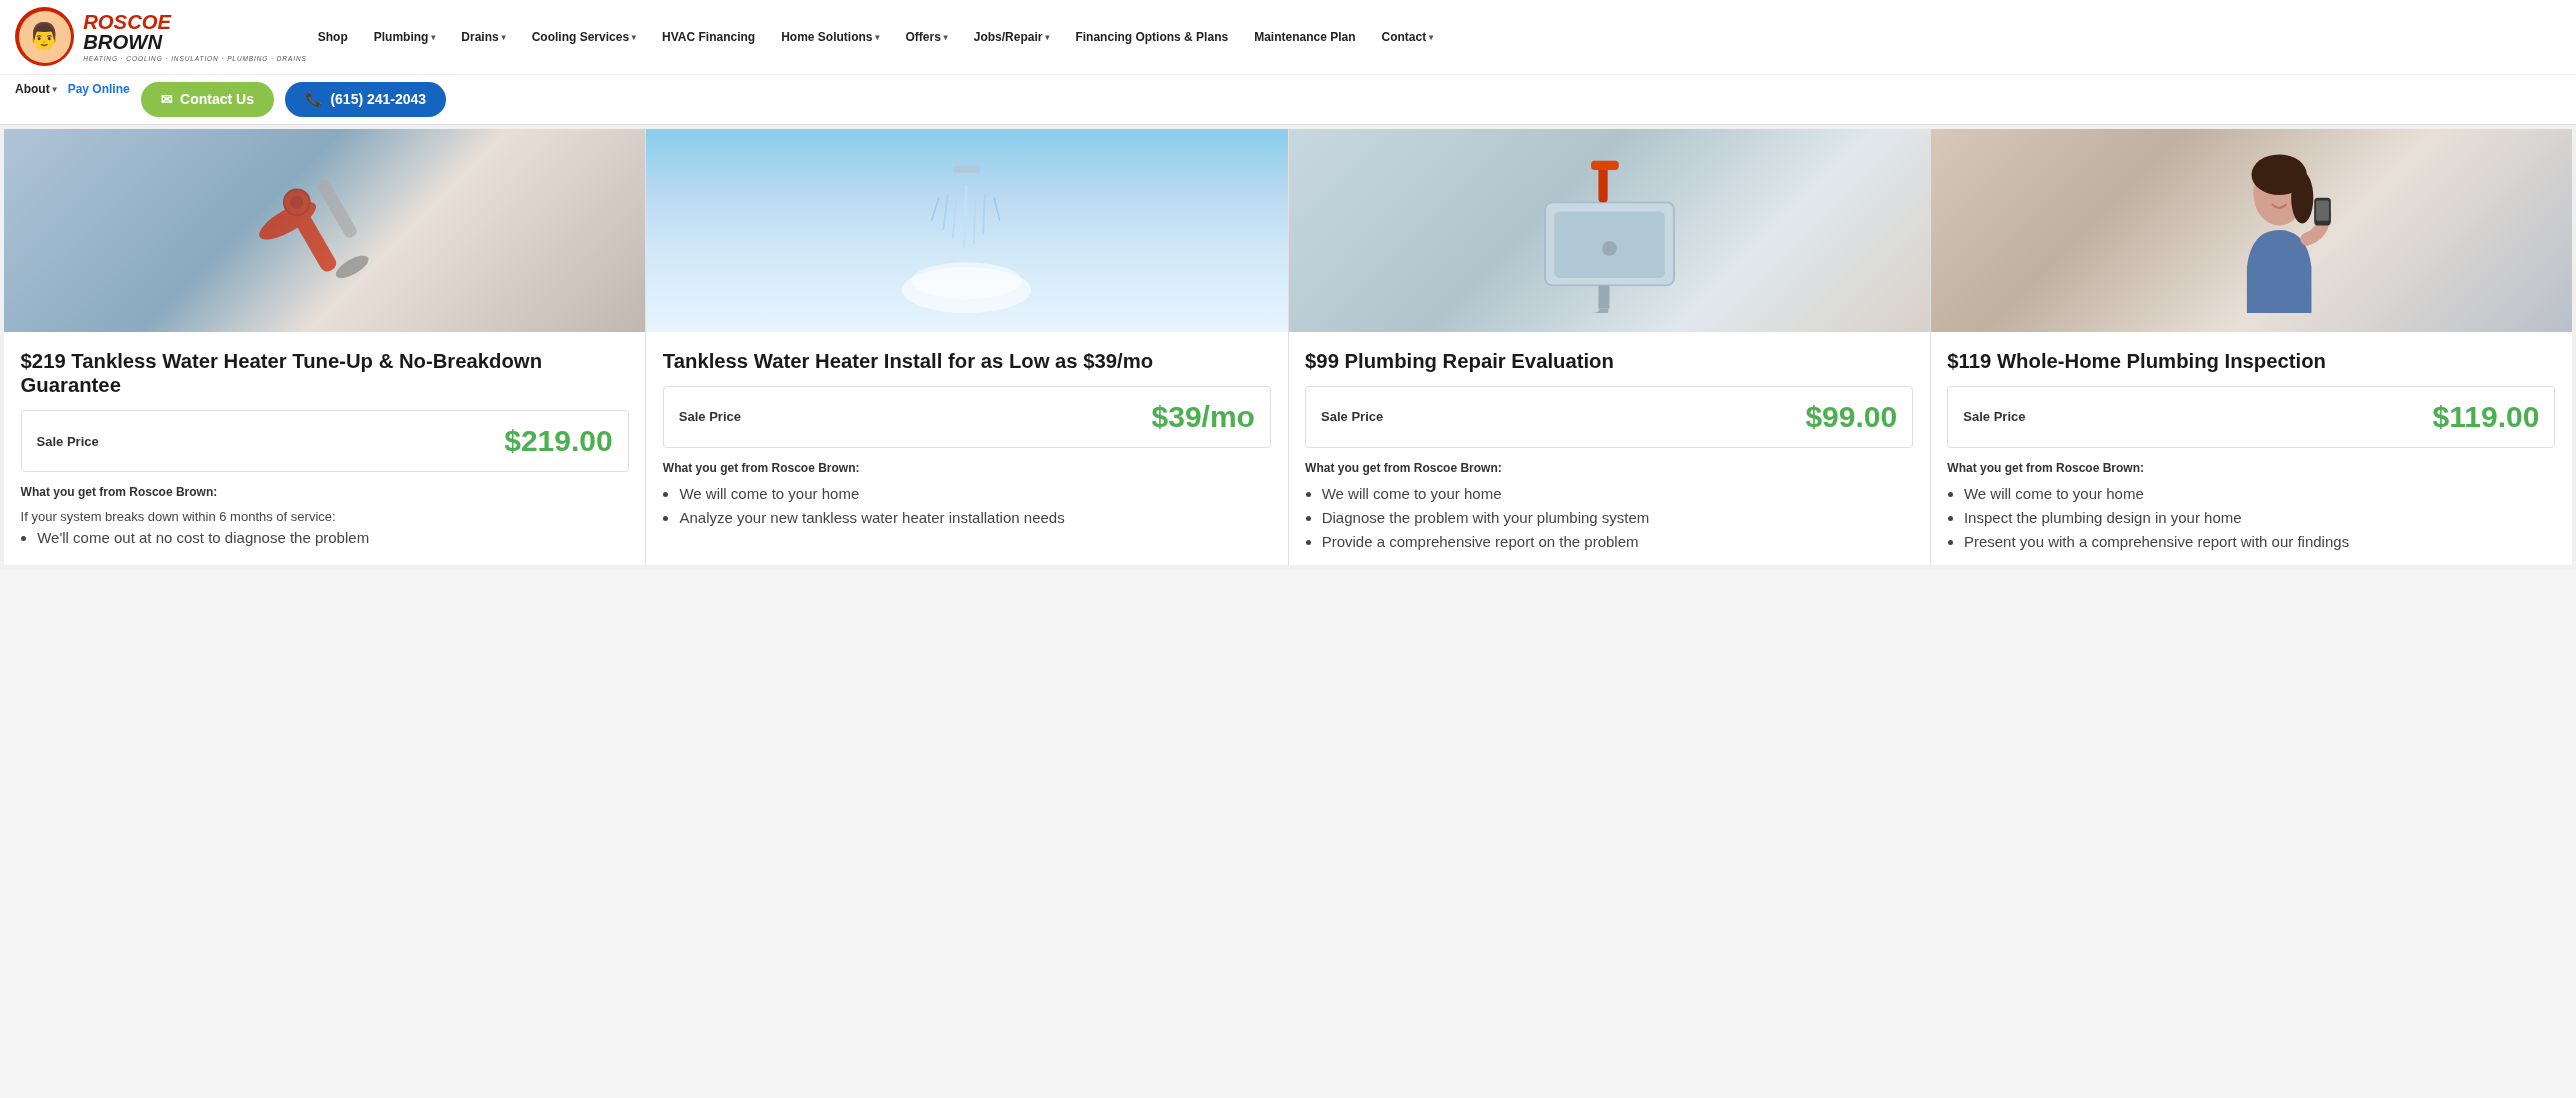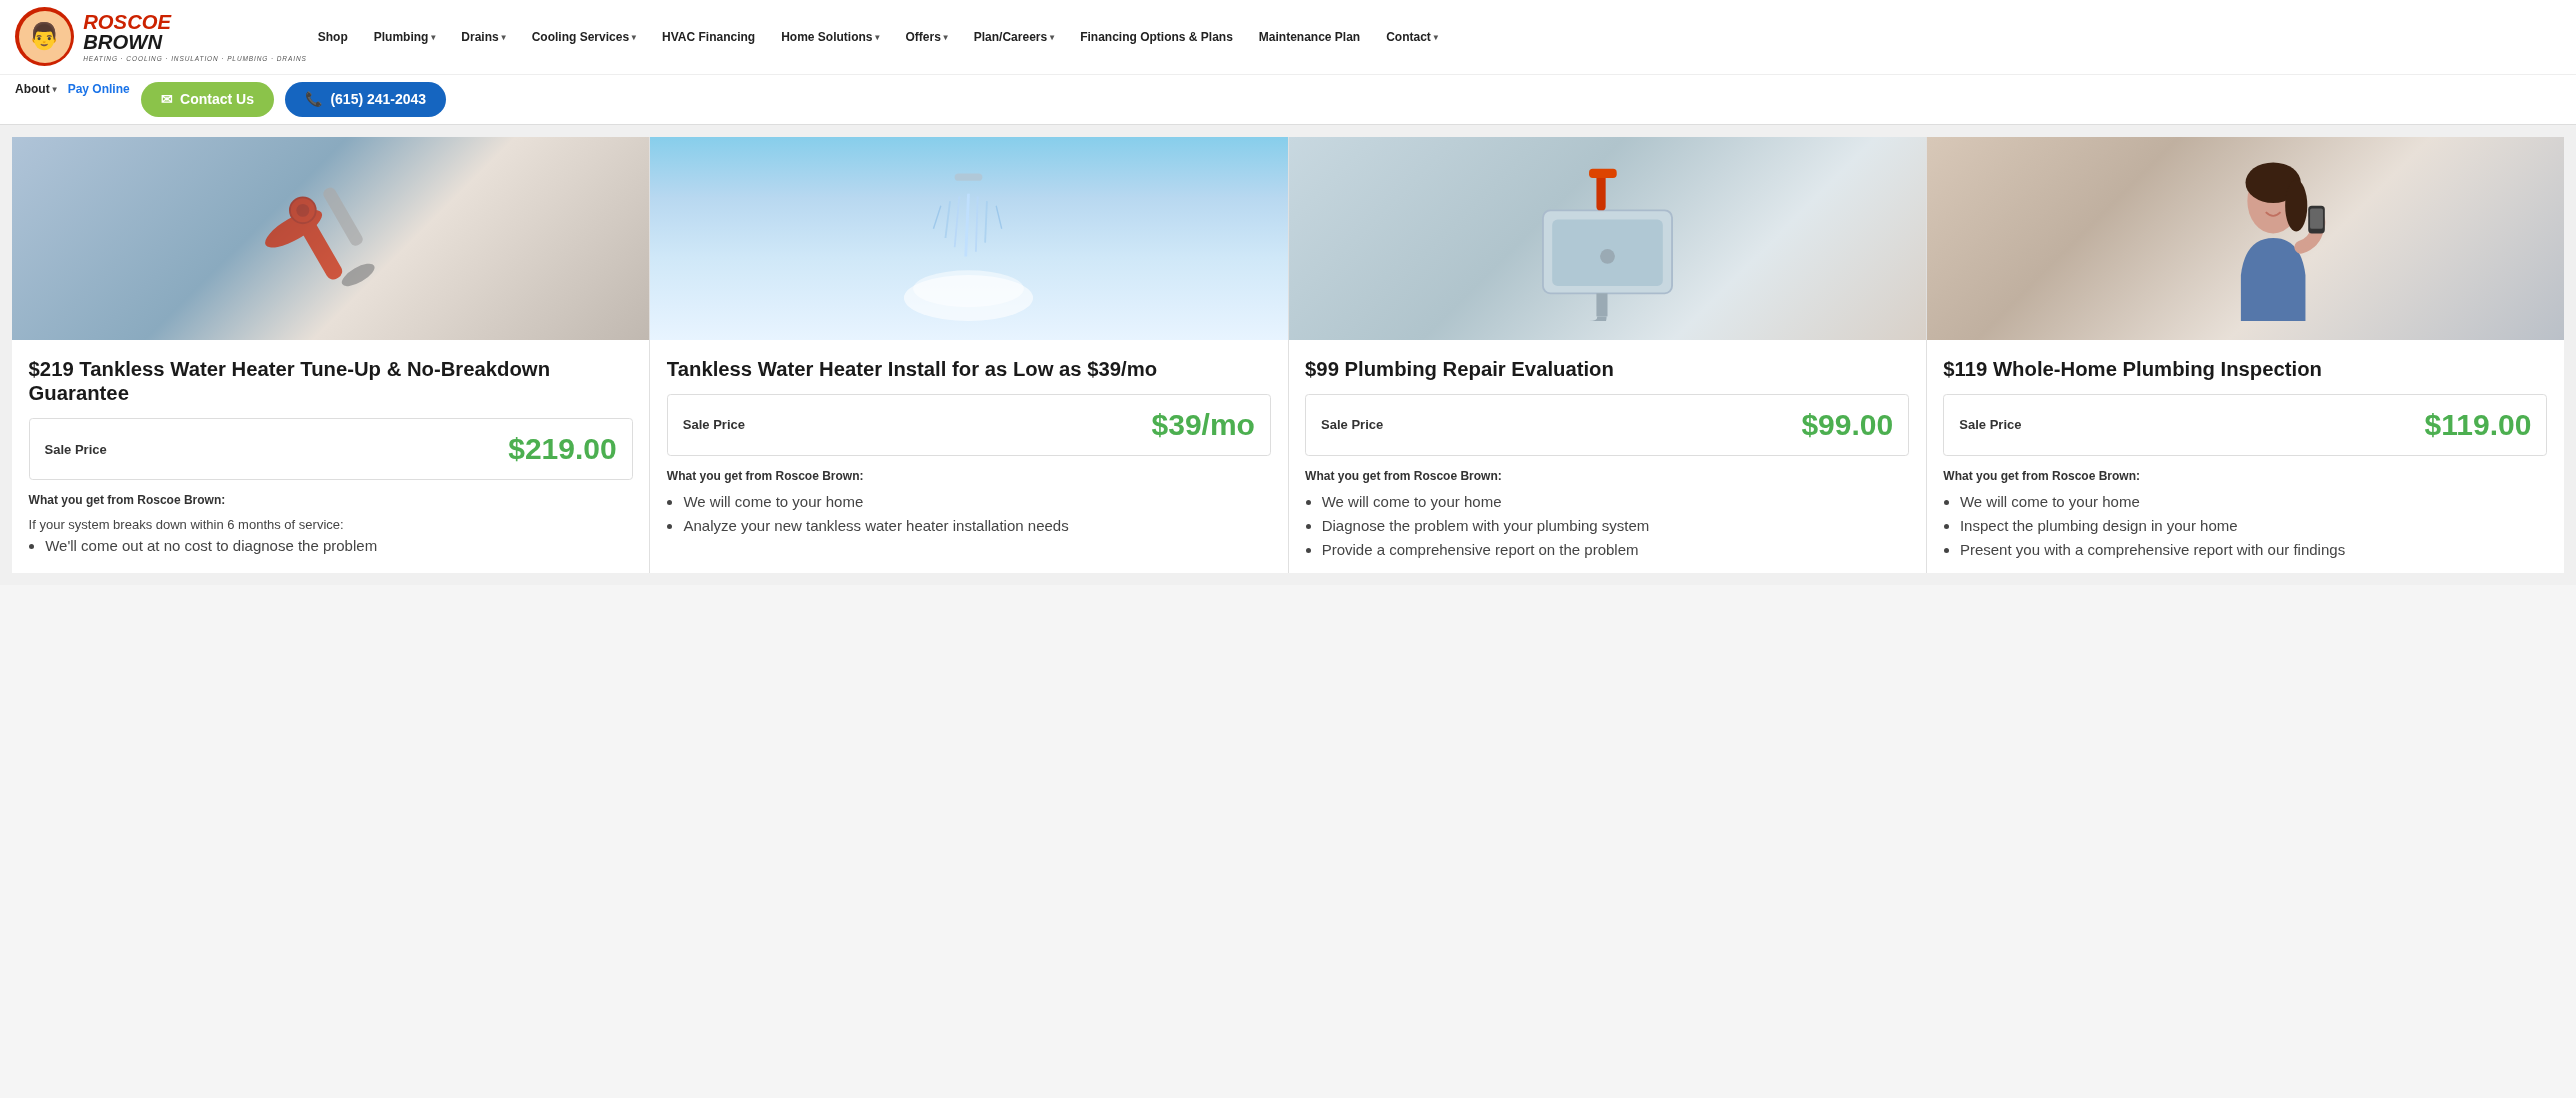--- a/index.html
+++ b/index.html
@@ -21,21 +21,21 @@
 
     .secondary-bar { display: flex; align-items: flex-start; padding: 7.4px 15px; background: #fff; gap: 11px; }
     .about-btn { font-size: 12px; font-weight: 600; color: #222; display: flex; align-items: center; gap: 2.8px; cursor: pointer; }
     .pay-online-btn { font-size: 12px; font-weight: 600; color: #1a73e8; cursor: pointer; }
     .contact-us-btn { background: #8bc34a; color: #fff; border: none; border-radius: 28px; padding: 9.2px 20.3px; font-size: 14px; font-weight: 700; cursor: pointer; display: flex; align-items: center; gap: 7.4px; }
     .phone-btn { background: #1565c0; color: #fff; border: none; border-radius: 28px; padding: 9.2px 20.3px; font-size: 14px; font-weight: 700; cursor: pointer; display: flex; align-items: center; gap: 7.4px; }
     .envelope-icon { display: inline-block; }
     .phone-icon { display: inline-block; }
 
     
-    .cards-section { display: flex; gap: 0; padding: 12px; background: #f0f0f0; }
+    .cards-section { display: flex; gap: 0; padding: 4px; background: #f0f0f0; }
     .card { background: #fff; flex: 1; display: flex; flex-direction: column; border-right: 0.9px solid #e0e0e0; }
     .card:last-child { border-right: none; }
     .card-image { width: 100%; height: 203px; object-fit: cover; background: #ccc; overflow: hidden; position: relative; }
 
     
     .img-wrench { background: linear-gradient(135deg, #b0c4d8 0%, #8aaabf 40%, #e8e0d8 60%, #c0b8b0 100%); display: flex; align-items: center; justify-content: center; }
     .img-shower { background: linear-gradient(180deg, #87CEEB 0%, #b8d8f0 30%, #d0e8f8 60%, #e8f4ff 100%); display: flex; align-items: center; justify-content: center; }
     .img-sink { background: linear-gradient(135deg, #c8d8e0 0%, #b0c4cc 40%, #e0e8ec 70%, #d8d0c8 100%); display: flex; align-items: center; justify-content: center; }
     .img-woman { background: linear-gradient(135deg, #d8c8b8 0%, #c0b0a0 30%, #e8e0d8 60%, #bac0c8 100%); display: flex; align-items: center; justify-content: center; }
 
@@ -92,21 +92,21 @@
       </div>
       <div class="nav-item">
         <span>Home Solutions</span>
         <span class="nav-arrow">▾</span>
       </div>
       <div class="nav-item">
         <span>Offers</span>
         <span class="nav-arrow">▾</span>
       </div>
       <div class="nav-item">
-        <span>Plan/Careers</span>
+        <span>Jobs/Repair</span>
         <span class="nav-arrow">▾</span>
       </div>
       <div class="nav-item">
         <span>Financing Options &amp; Plans</span>
       </div>
       <div class="nav-item">
         <span>Maintenance Plan</span>
       </div>
       <div class="nav-item">
         <span>Contact</span>

